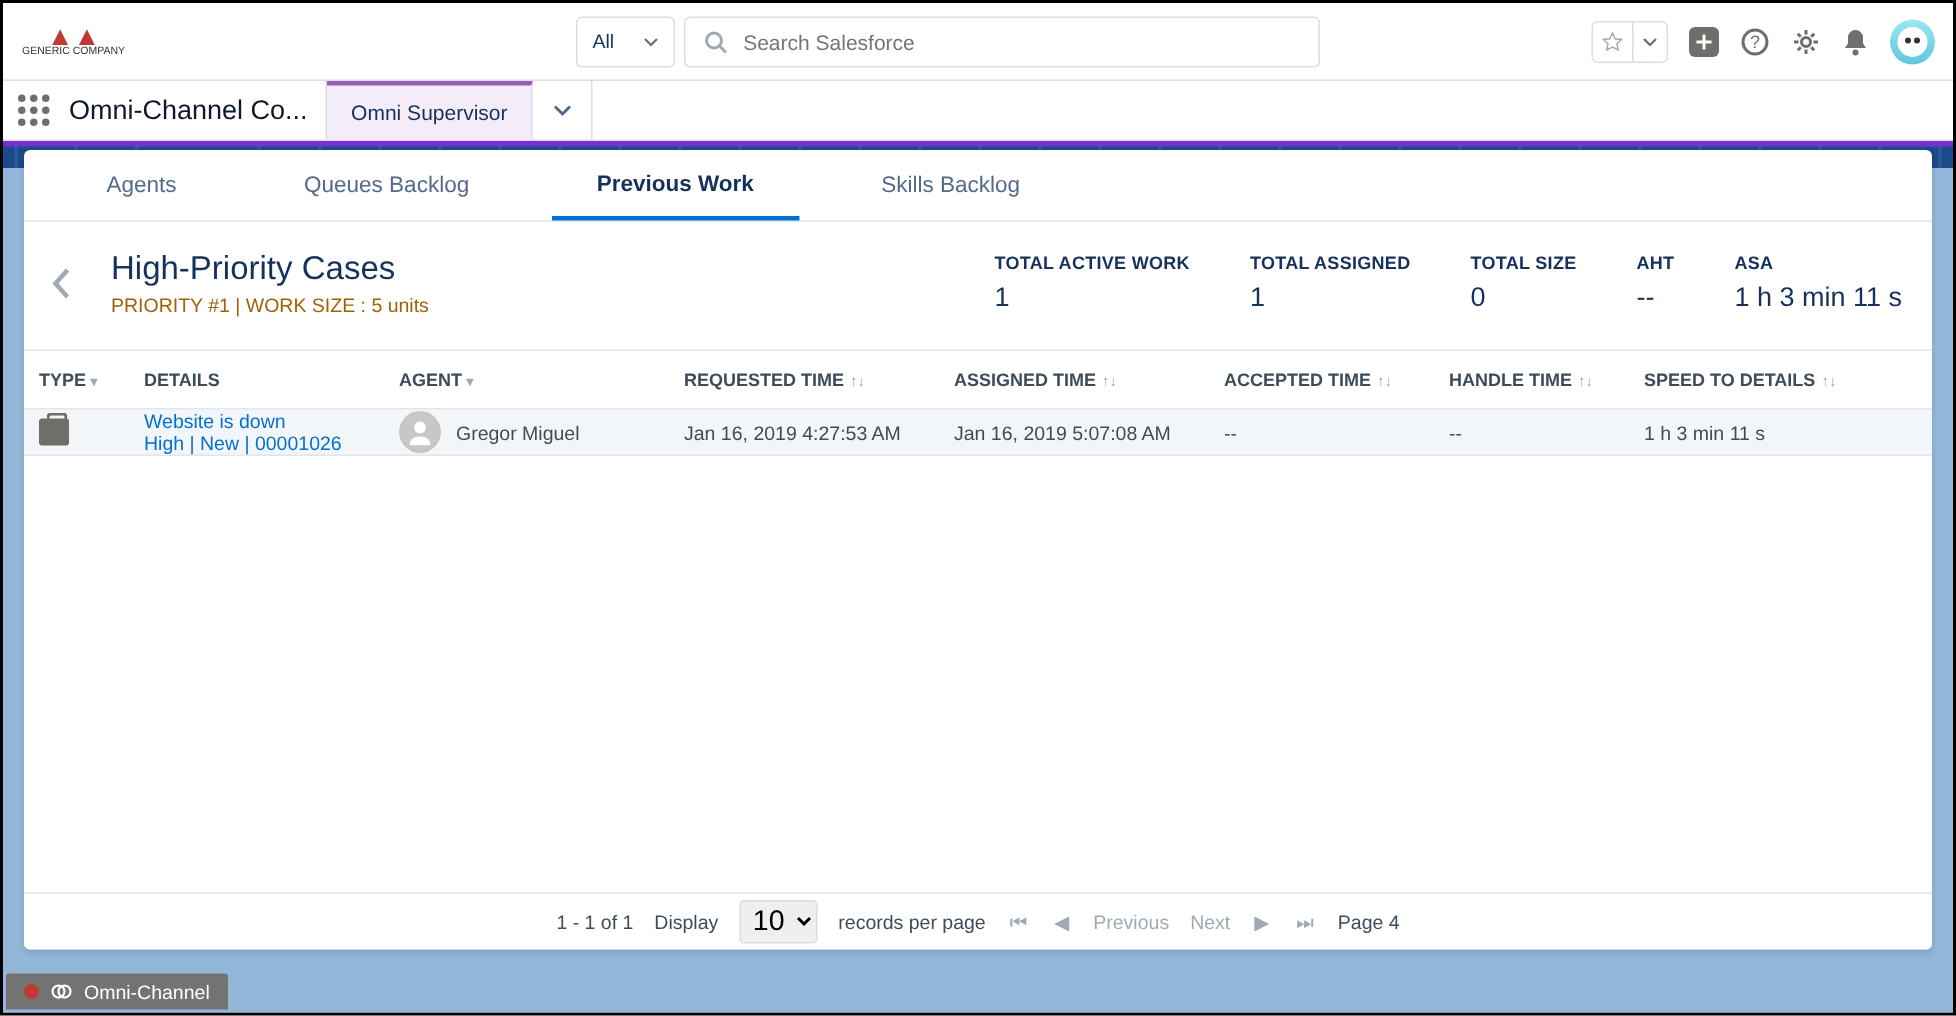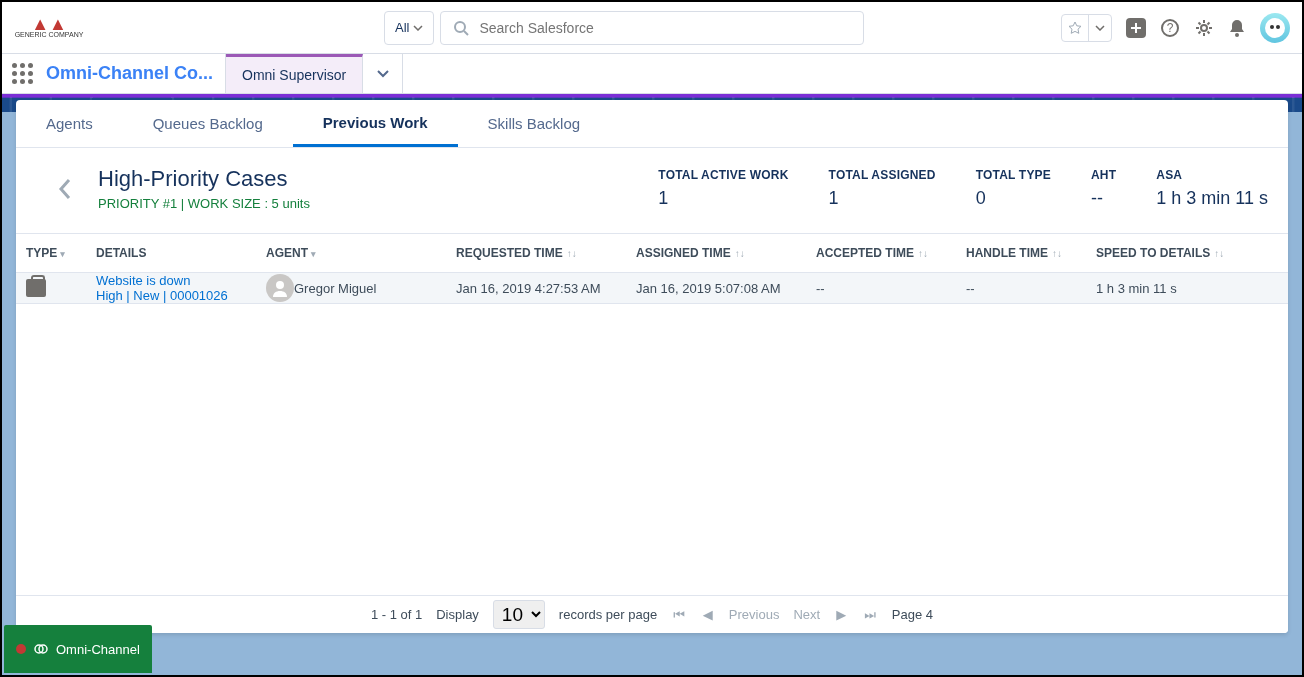--- a/index.html
+++ b/index.html
@@ -3,81 +3,81 @@
 <meta charset="utf-8">
 <style>
   * { box-sizing: border-box; margin: 0; padding: 0; }
   body { font-family: -apple-system, BlinkMacSystemFont, "Segoe UI", Arial, sans-serif; font-size: 13px; color: #16325c; background: #fff; width: 1304px; height: 677px; overflow: hidden; border: 2px solid #000; position: relative; }
   
   
   .top-header { height: 52px; display: flex; align-items: center; padding: 0 12px; border-bottom: 1px solid #d8dde6; }
   .logo { width: 70px; height: 30px; display: flex; flex-direction: column; align-items: center; justify-content: center; font-size: 7px; color: #333; }
   .logo-roof { color: #c23934; font-size: 18px; line-height: 0.8; }
   .search-wrap { display: flex; align-items: center; margin-left: 300px; }
-  .search-scope { height: 34px; border: 1px solid #d8dde6; border-radius: 4px; padding: 0 10px; display: flex; align-items: center; gap: 4px; background: #fff; }
+  .search-scope { height: 34px; border: 1px solid #d8dde6; border-radius: 4px; padding: 0 10px; display: flex; align-items: center; gap: 20px; background: #fff; }
   .search-box { height: 34px; width: 424px; border: 1px solid #d8dde6; border-radius: 4px; margin-left: 6px; display: flex; align-items: center; padding: 0 12px; gap: 10px; }
   .search-box input { border: none; outline: none; font-size: 14px; flex: 1; color: #706e6b; }
   .header-right { margin-left: auto; display: flex; align-items: center; gap: 14px; }
   .icon-btn { color: #706e6b; cursor: pointer; display: flex; align-items: center; justify-content: center; }
   .fav-group { border: 1px solid #d8dde6; border-radius: 4px; height: 28px; display: flex; align-items: center; }
   .fav-group span { padding: 0 6px; height: 100%; display: flex; align-items: center; border-right: 1px solid #d8dde6; }
   .fav-group span:last-child { border-right: none; }
   .avatar { width: 30px; height: 30px; border-radius: 50%; background: linear-gradient(180deg,#9be8f0 0%,#60c5e0 100%); display: flex; align-items: center; justify-content: center; }
   
   
   .app-bar { height: 40px; display: flex; align-items: center; border-bottom: 1px solid #d8dde6; }
   .waffle { width: 40px; display: flex; align-items: center; justify-content: center; }
   .waffle-grid { display: grid; grid-template-columns: repeat(3,5px); grid-template-rows: repeat(3,5px); gap: 3px; }
   .waffle-grid i { background: #706e6b; border-radius: 50%; }
-  .app-name { font-size: 18px; font-weight: 700; color: #3b82f6; padding: 0 12px 0 4px; border-right: 1px solid #d8dde6; height: 100%; display: flex; align-items: center; }
+  .app-name { font-size: 18px; font-weight: 400; color: #0f172a; padding: 0 12px 0 4px; border-right: 1px solid #d8dde6; height: 100%; display: flex; align-items: center; }
   .app-tab { height: 100%; padding: 0 16px; display: flex; align-items: center; border-right: 1px solid #d8dde6; font-size: 14px; color: #16325c; }
   .app-tab.active { background: #f4edf9; border-top: 3px solid #9b59b6; padding-top: 0; }
   .tab-chevron { width: 40px; display: flex; align-items: center; justify-content: center; border-right: 1px solid #d8dde6; height: 100%; }
   
   
   .blue-strip { height: 18px; background: linear-gradient(180deg,#7b2ed6 0%,#1a4a8a 10%,#1a4a8a 100%); background-color: #1a5c9f; position: relative; overflow: hidden; border-top: 3px solid #7b2ed6;}
   .blue-strip::before { content:""; position:absolute; inset:0; background: repeating-radial-gradient(circle at 10% 50%, rgba(255,255,255,0.08) 0 2px, transparent 3px 40px); }
   
   
   .content-wrap { position: absolute; top: 98px; left: 14px; right: 14px; bottom: 42px; background: #fff; border-radius: 4px; box-shadow: 0 2px 4px rgba(0,0,0,0.12); display: flex; flex-direction: column; overflow: hidden; }
   .blue-bg { position: absolute; top: 92px; left: 0; right: 0; bottom: 0; background: #92b6d8; }
   
   .sub-tabs { height: 48px; border-bottom: 1px solid #e0e5ee; display: flex; align-items: stretch; }
-  .sub-tab { padding: 0 30px; display: flex; align-items: center; font-size: 15px; color: #54698d; cursor: pointer; }
+  .sub-tab { padding: 0 30px; display: flex; align-items: center; font-size: 15px; color: #54698d; cursor: pointer; margin-left: 25px; }
   .sub-tab.active { color: #16325c; font-weight: 700; border-bottom: 3px solid #0070d2; }
   
-  .page-head { display: flex; align-items: center; padding: 18px 20px 22px 36px; border-bottom: 1px solid #e0e5ee; gap: 20px; }
+  .page-head { display: flex; align-items: center; padding: 18px 20px 22px 12px; border-bottom: 1px solid #e0e5ee; gap: 20px; }
   .back-chevron { color: #9faab5; padding: 0 6px; }
   .page-title h1 { font-size: 22px; font-weight: 400; color: #16325c; margin-bottom: 4px; }
-  .page-title .subtitle { font-size: 13px; color: #15803d; }
+  .page-title .subtitle { font-size: 13px; color: #a16207; }
   .metrics { margin-left: auto; display: flex; gap: 40px; }
   .metric .m-label { font-size: 12px; font-weight: 700; color: #16325c; letter-spacing: 0.2px; margin-bottom: 6px; }
   .metric .m-val { font-size: 18px; color: #16325c; }
   
   
   .tbl { width: 100%; border-collapse: collapse; }
   .tbl th { text-align: left; font-size: 12px; font-weight: 700; color: #3e4c5a; padding: 12px 10px; border-bottom: 1px solid #e0e5ee; background: #fff; }
   .tbl th .sort { color: #9faab5; font-size: 10px; margin-left: 4px; }
   .tbl th .filt { color: #9faab5; font-size: 9px; margin-left: 3px; }
   .tbl td { padding: 0 10px; font-size: 13px; color: #3e4c5a; border-bottom: 1px solid #e0e5ee; vertical-align: middle; }
   .tbl tbody tr { background: #f3f6f9; }
   .link { color: #0070d2; cursor: pointer; }
-  .agent-cell { display: flex; align-items: center; }
+  .agent-cell { display: flex; align-items: center; gap: 10px; }
   .agent-av { width: 28px; height: 28px; border-radius: 50%; background: #c9c7c5; display: flex; align-items: center; justify-content: center; }
   .case-icon { width: 20px; height: 18px; background: #706e6b; border-radius: 2px; position: relative; }
   .case-icon::before { content:""; position:absolute; top:-4px; left:5px; width:10px; height:4px; border:2px solid #706e6b; border-bottom:none; border-radius: 3px 3px 0 0; }
   
   
   .pager { height: 38px; border-top: 1px solid #e0e5ee; display: flex; align-items: center; justify-content: center; gap: 14px; font-size: 13px; color: #3e4c5a; background:#fff; }
   .pager select { border: 1px solid #d8dde6; border-radius: 3px; padding: 2px 4px; font-size: 19px; }
   .pg-btn { color: #9faab5; cursor: pointer; padding: 0 2px; }
   .pg-label { color: #9faab5; }
   
   
-  .footer-bar { position: absolute; bottom: 2px; left: 2px; height: 48px; background: #15803d; color: #fff; display: flex; align-items: center; padding: 0 12px; gap: 8px; font-size: 13px; border-radius: 2px 2px 0 0; }
+  .footer-bar { position: absolute; bottom: 2px; left: 2px; height: 24px; background: #737373; color: #fff; display: flex; align-items: center; padding: 0 12px; gap: 8px; font-size: 13px; border-radius: 2px 2px 0 0; }
   .oc-dot { width: 10px; height: 10px; border-radius: 50%; background: #c23934; display:inline-block; }
   
   svg { display: block; }
 </style>
 </head>
 <body>
 
 <div class="top-header">
   <div class="logo">
     <span class="logo-roof">▲▲</span>
@@ -202,21 +202,21 @@
     <div class="metrics">
       <div class="metric">
           <div class="m-label">TOTAL ACTIVE WORK</div>
           <div class="m-val">1</div>
         </div>
       <div class="metric">
           <div class="m-label">TOTAL ASSIGNED</div>
           <div class="m-val">1</div>
         </div>
       <div class="metric">
-          <div class="m-label">TOTAL TYPE</div>
+          <div class="m-label">TOTAL SIZE</div>
           <div class="m-val">0</div>
         </div>
       <div class="metric">
           <div class="m-label">AHT</div>
           <div class="m-val">--</div>
         </div>
       <div class="metric">
           <div class="m-label">ASA</div>
           <div class="m-val">1 h 3 min 11 s</div>
         </div>

